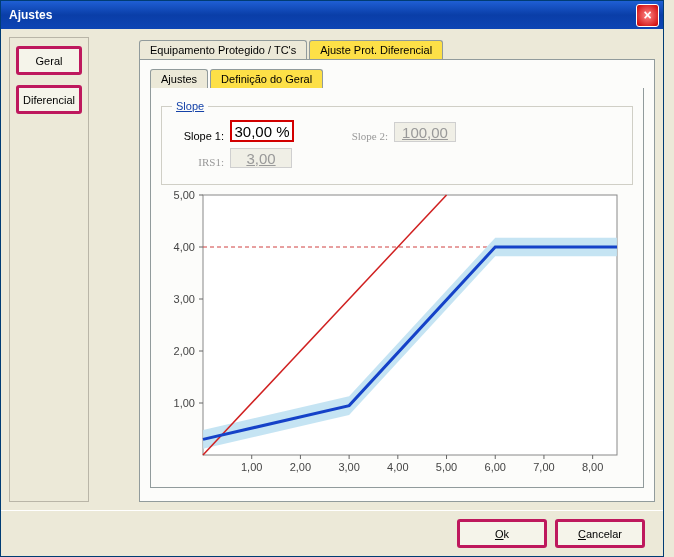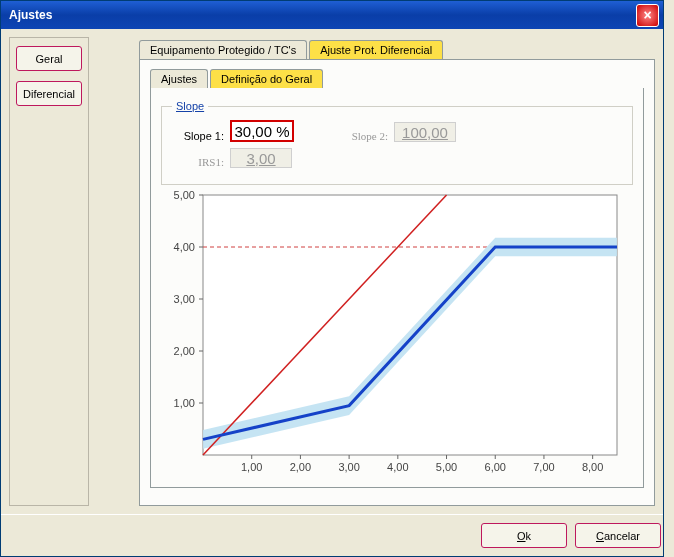--- a/index.html
+++ b/index.html
@@ -3,37 +3,37 @@
 <meta charset="utf-8">
 <style>
 html,body{margin:0;padding:0;font:11px Tahoma,Arial,sans-serif;background:#ece9d8;}
 .window{width:664px;height:557px;border:1px solid #003c74;box-sizing:border-box;position:relative;}
 .titlebar{height:28px;background:linear-gradient(#1f5fd4,#0a3ea8 50%,#0d45b4);display:flex;align-items:center;padding:0 4px;}
 .titlebar .title{color:#fff;font-weight:bold;margin-left:4px;font-size:12px;}
 .tb-close{margin-left:auto;width:21px;height:21px;border:1px solid #fff;border-radius:3px;background:radial-gradient(#f88,#c00);display:flex;align-items:center;justify-content:center;color:#fff;font-weight:bold;font-size:14px;line-height:1;cursor:pointer;}
 .body{position:absolute;top:28px;left:0;right:0;bottom:0;display:flex;flex-direction:column;}
 .top-row{flex:1;display:flex;padding:8px;gap:6px;min-height:0;}
 .left-panel{width:118px;border:1px solid #b9b5a7;background:#ece9d8;padding:8px 6px;display:flex;flex-direction:column;gap:10px;}
-.btn{height:23px;border:1px solid #be185d;border-radius:3px;background:#f5f4ea;display:flex;align-items:center;justify-content:center;cursor:pointer;}
+.btn{height:23px;border:3px solid #be185d;border-radius:3px;background:#f5f4ea;display:flex;align-items:center;justify-content:center;cursor:pointer;}
 .right-area{flex:1;display:flex;flex-direction:column;padding-left:44px;}
 .tabs{display:flex;align-items:flex-end;height:22px;position:relative;}
 .tab{border:1px solid #919b9c;border-bottom:none;padding:3px 10px 3px;background:#ece9d8;border-radius:3px 3px 0 0;cursor:pointer;margin-right:2px;position:relative;font-size:11px;}
 .tab.active{background:#fde047;z-index:2;top:0;}
 .tab-page{flex:1;border:1px solid #919b9c;background:#fcfcfa;padding:8px 10px 6px;}
 .subtabs{display:flex;align-items:flex-end;height:20px;}
 .fieldset{border:1px solid #d0cfc6;margin:6px 4px 4px;padding:8px 10px 10px;}
 .legend{color:#1542a8;font-size:11px;padding:0 4px;text-decoration:underline;}
 .row{display:flex;align-items:flex-end;gap:6px;margin-bottom:6px;}
 .lbl{width:52px;text-align:right;color:#000;}
 .lbl.dim{color:#999;font-family:Liberation Serif, serif;}
 .input{width:60px;height:18px;border:1px solid #7f9db9;background:#fff;display:flex;align-items:center;justify-content:center;font-size:15px;}
 .input.dim{background:#f0efe6;color:#999;border-color:#cfcfcf;text-decoration:underline;}
 .input.hl{border:2px solid #d20000;}
 .chart{position:relative;margin:4px 10px 0 0;}
-.footer{border-top:1px solid #fff;background:#ece9d8;padding:8px 2px;display:flex;justify-content:flex-end;gap:8px;}
+.footer{border-top:1px solid #fff;background:#ece9d8;padding:8px 18px;display:flex;justify-content:flex-end;gap:8px;}
 .footer .btn{width:84px;}
 .footer .btn u{text-decoration:underline;}
 svg text{font:11px Tahoma,Arial,sans-serif;fill:#444;}
 </style>
 </head>
 <body>
 
 <div class="window">
   <div class="titlebar">
     <span class="title">Ajustes</span>

